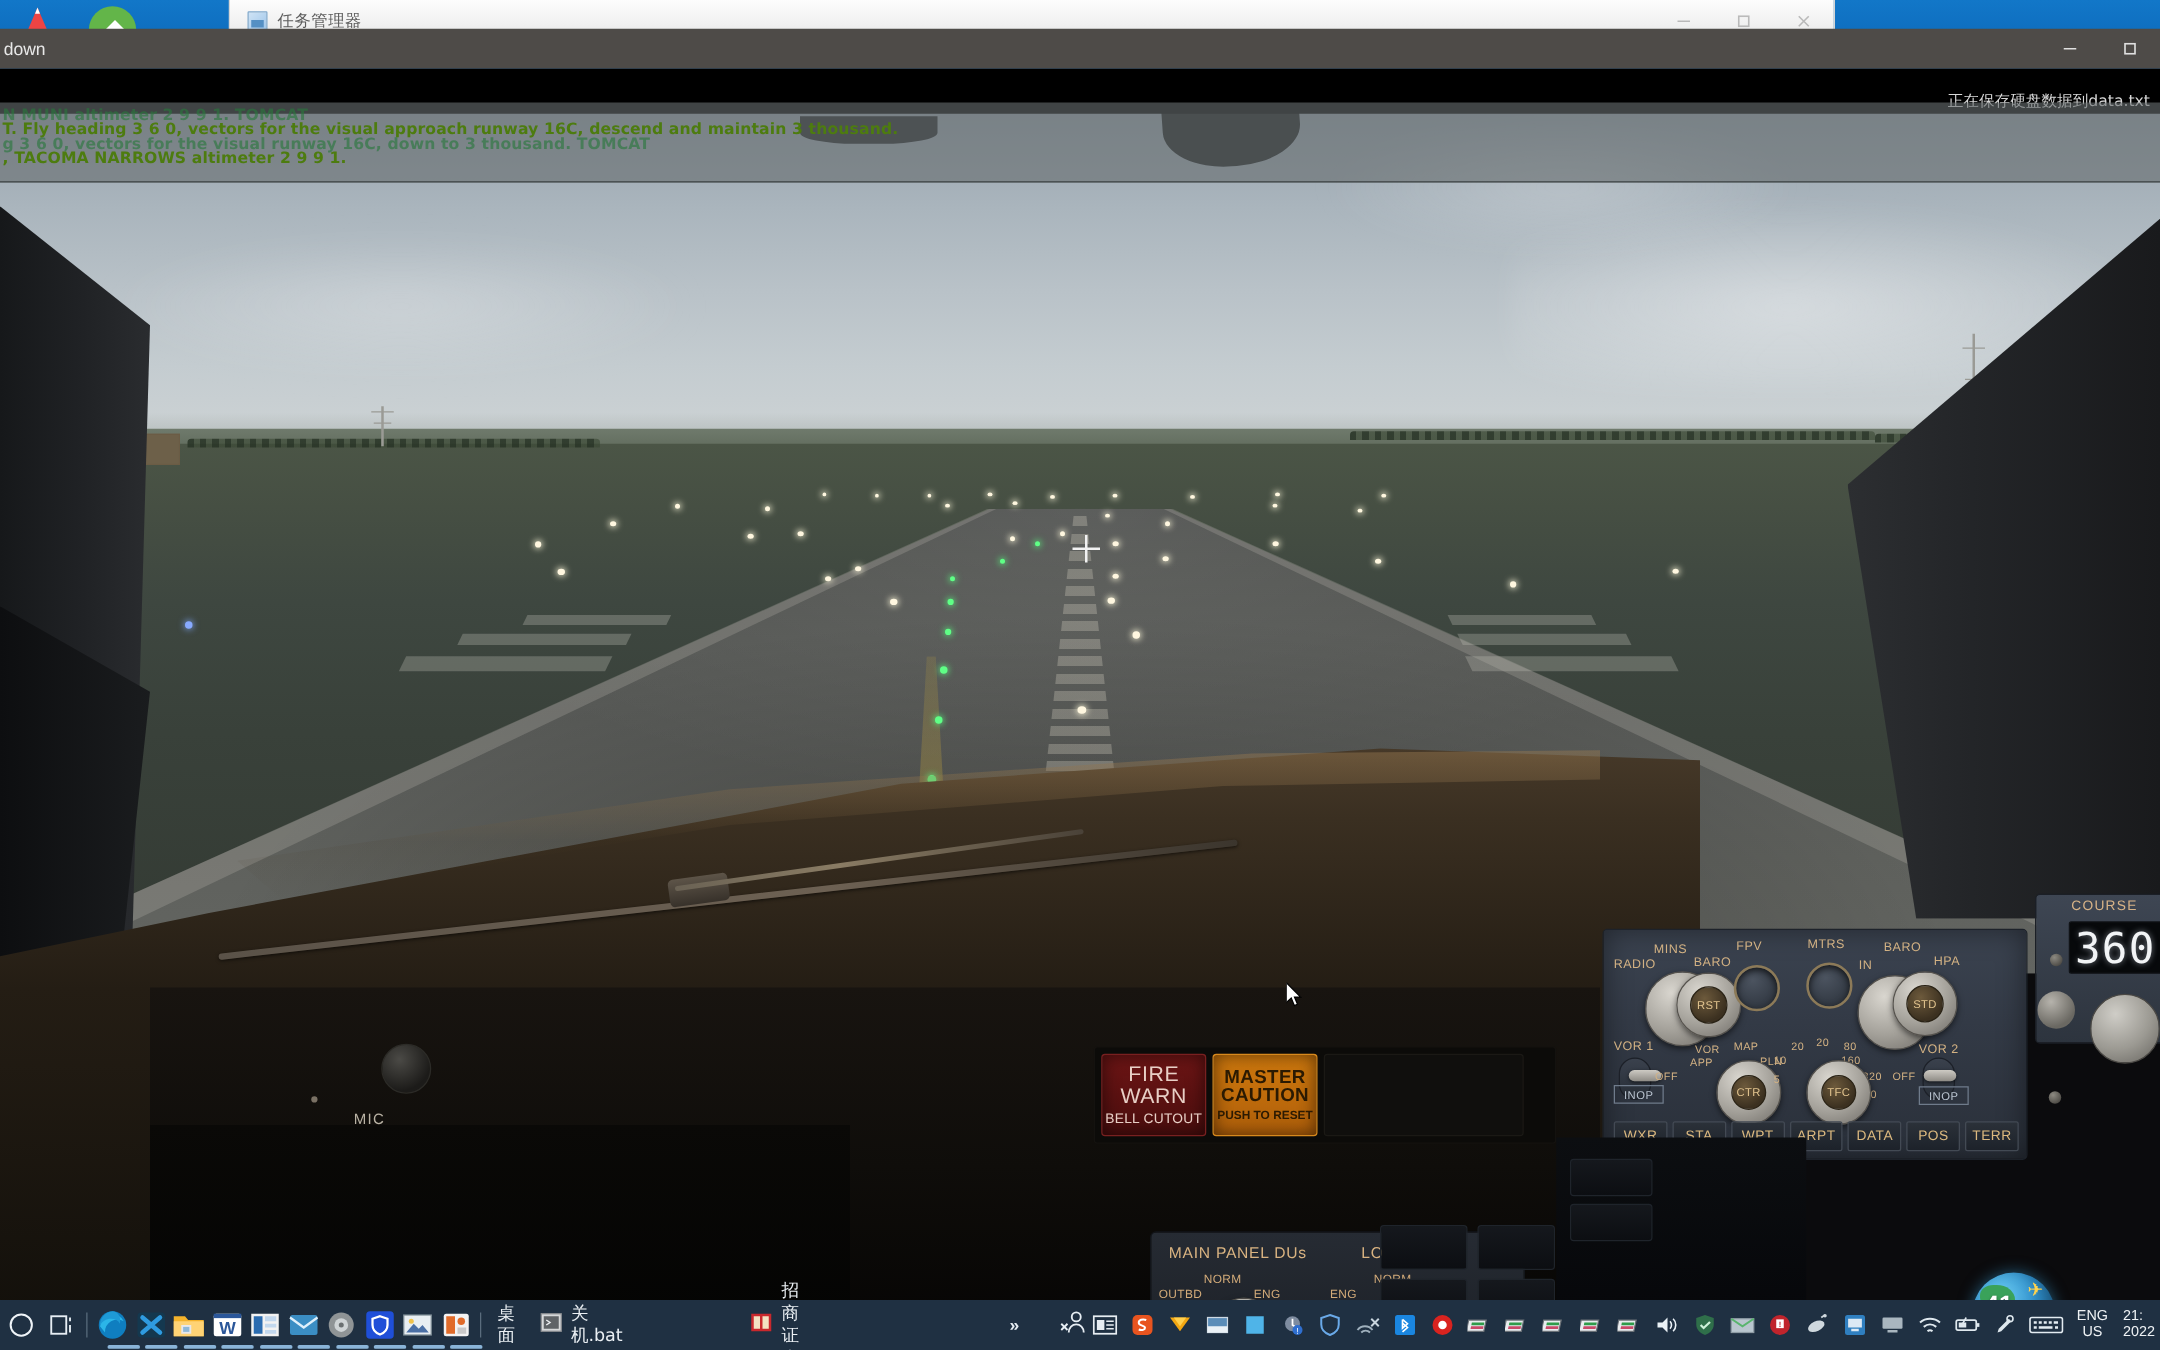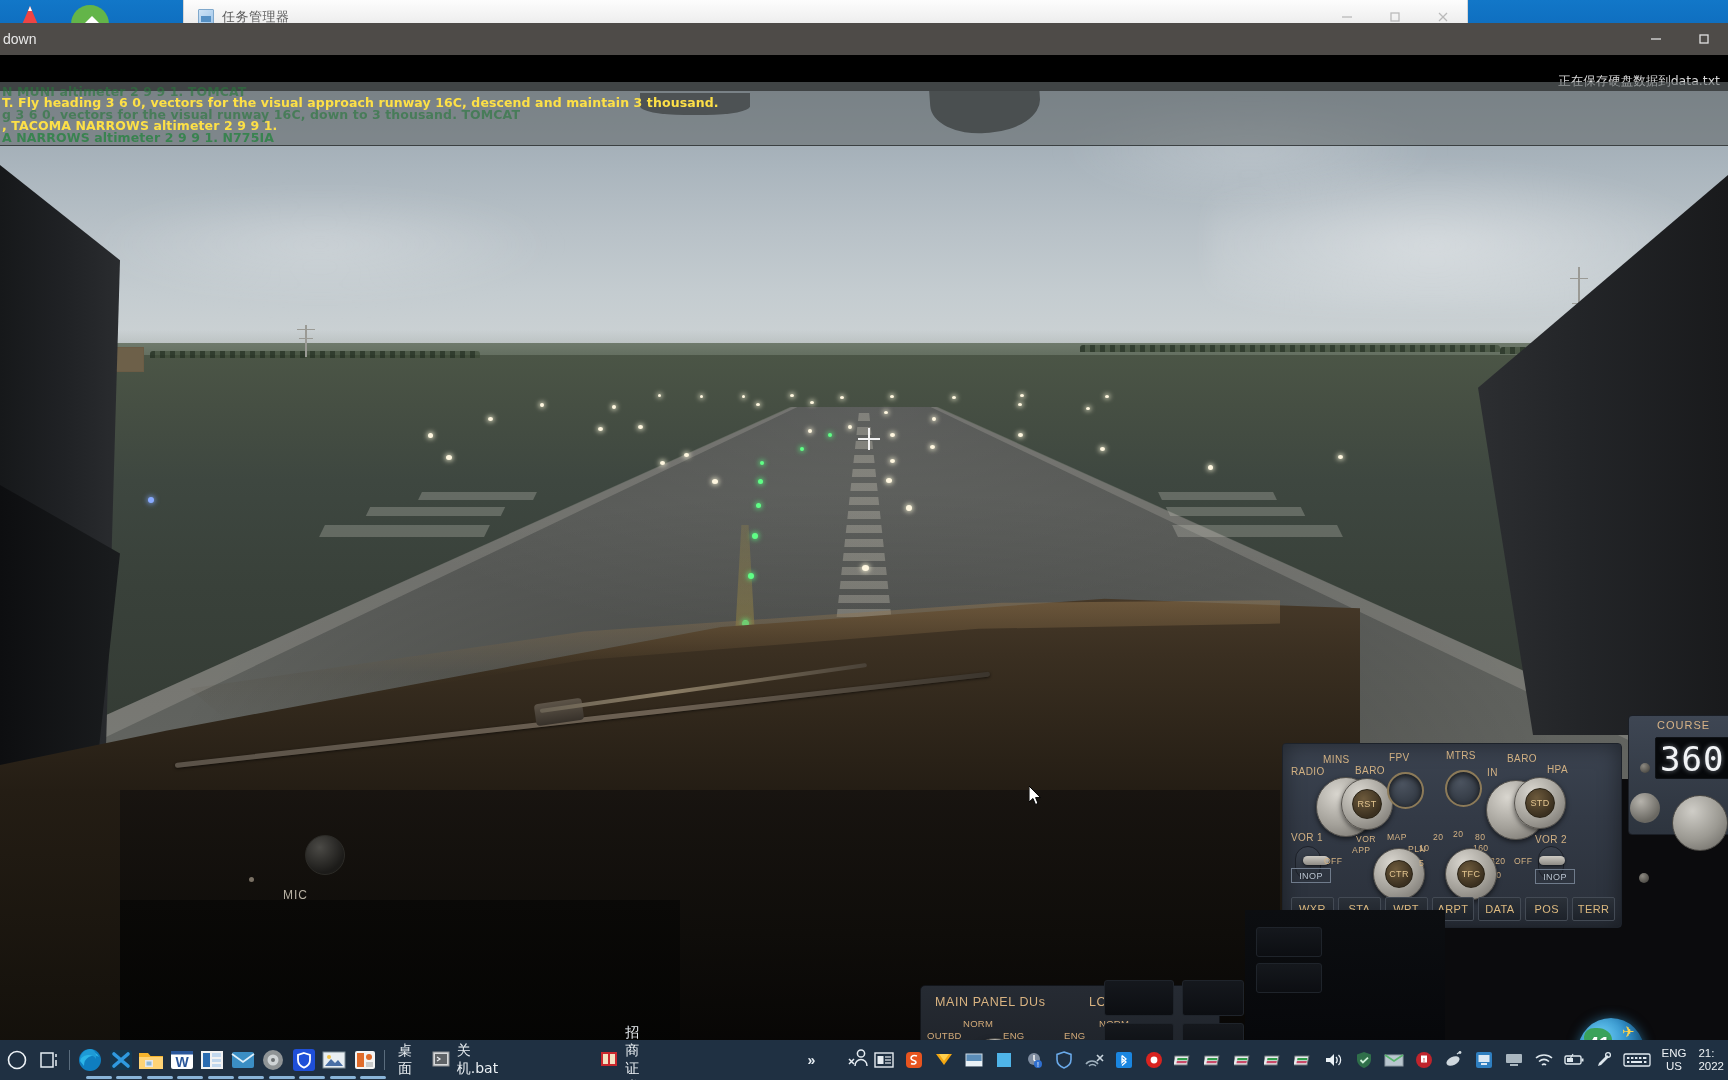--- a/index.html
+++ b/index.html
@@ -199,21 +199,21 @@
     overflow:hidden;
   }
   .atc-line {
     font-family: "DejaVu Sans", sans-serif;
     font-size: 12.5px; font-weight: 700; line-height: 11.4px;
     white-space: nowrap; padding-left: 2px;
     letter-spacing: .1px;
   }
   .atc-line.dim   { color: rgba(40,120,60,.62); }
   .atc-line.dim2  { color: rgba(40,130,65,.80); }
-  .atc-line.bright{ color: #fde047; }
+  .atc-line.bright{ color: #4d7c0f; }
 
   
   .sim-topbar {
     position:absolute; left:0; top:0; width:1728px; height:36px; background:#000;
   }
   .saving-text {
     position:absolute; right:8px; top:18px; color:#d8d8d8; font-size:12.5px;
     font-family:"DejaVu Sans", sans-serif;
   }
 
@@ -659,20 +659,33 @@
       <div class="dash-dark"></div>
 
       <div style="position:absolute; left:283px; top:833px; color:#b9b2a4; font-size:12px; letter-spacing:1px;">MIC</div>
       <div style="position:absolute; left:305px; top:780px; width:40px; height:40px; border-radius:50%;
                   background:radial-gradient(circle at 36% 30%,#4b4a46,#1c1b19 70%); border:1px solid #2c2b27;"></div>
       <div style="position:absolute; left:249px; top:822px; width:5px; height:5px; border-radius:50%;
                   background:#7a7164;"></div>
       <div style="position:absolute; left:153px; top:855px; width:6px; height:6px; border-radius:50%;
                   background:#6d6459;"></div>
 
+      <div class="warn-cluster">
+        <div class="warn-box warn-fire">
+          <div class="big">FIRE</div>
+          <div class="big">WARN</div>
+          <div class="small">BELL CUTOUT</div>
+        </div>
+        <div class="warn-box warn-caution">
+          <div class="big">MASTER</div>
+          <div class="big">CAUTION</div>
+          <div class="small">PUSH TO RESET</div>
+        </div>
+        <div class="warn-blank"></div>
+      </div>
 
       <div class="efis">
         <div class="lbl" style="left:8px; top:22px;">RADIO</div>
         <div class="lbl" style="left:40px; top:10px;">MINS</div>
         <div class="lbl" style="left:72px; top:21px;">BARO</div>
         <div class="lbl" style="left:106px; top:8px;">FPV</div>
         <div class="lbl" style="left:163px; top:6px;">MTRS</div>
         <div class="lbl" style="left:204px; top:23px;">IN</div>
         <div class="lbl" style="left:224px; top:9px;">BARO</div>
         <div class="lbl" style="left:264px; top:20px;">HPA</div>
@@ -811,21 +824,20 @@
     </div>
 
     <div class="sim-topbar"></div>
     <div class="saving-text">正在保存硬盘数据到data.txt</div>
 
     <div class="atc-band" style="top:27px; height:64px;">
       <div class="atc-line dim">N MUNI altimeter 2 9 9 1. TOMCAT</div>
       <div class="atc-line bright">T. Fly heading 3 6 0, vectors for the visual approach runway 16C, descend and maintain 3 thousand.</div>
       <div class="atc-line dim">g 3 6 0, vectors for the visual runway 16C, down to 3 thousand. TOMCAT</div>
       <div class="atc-line bright">, TACOMA NARROWS altimeter 2 9 9 1.</div>
-      <div class="atc-line dim2">A NARROWS altimeter 2 9 9 1. N775IA</div>
     </div>
 
   </div>
 
   <div class="taskbar">
 
     <div class="tb-item tb-start">
       <svg width="22" height="22" viewBox="0 0 22 22">
         <circle cx="11" cy="11" r="8.5" fill="none" stroke="#eef3f7" stroke-width="1.6"></circle>
       </svg>

